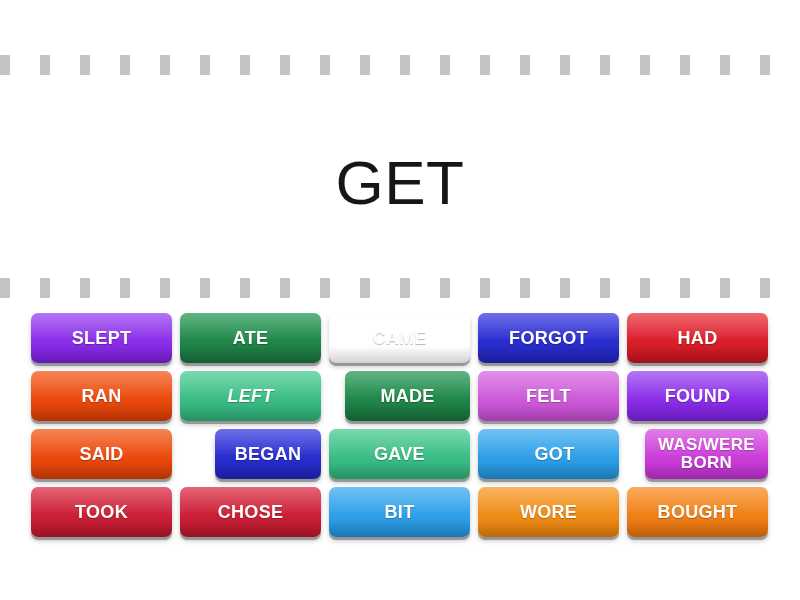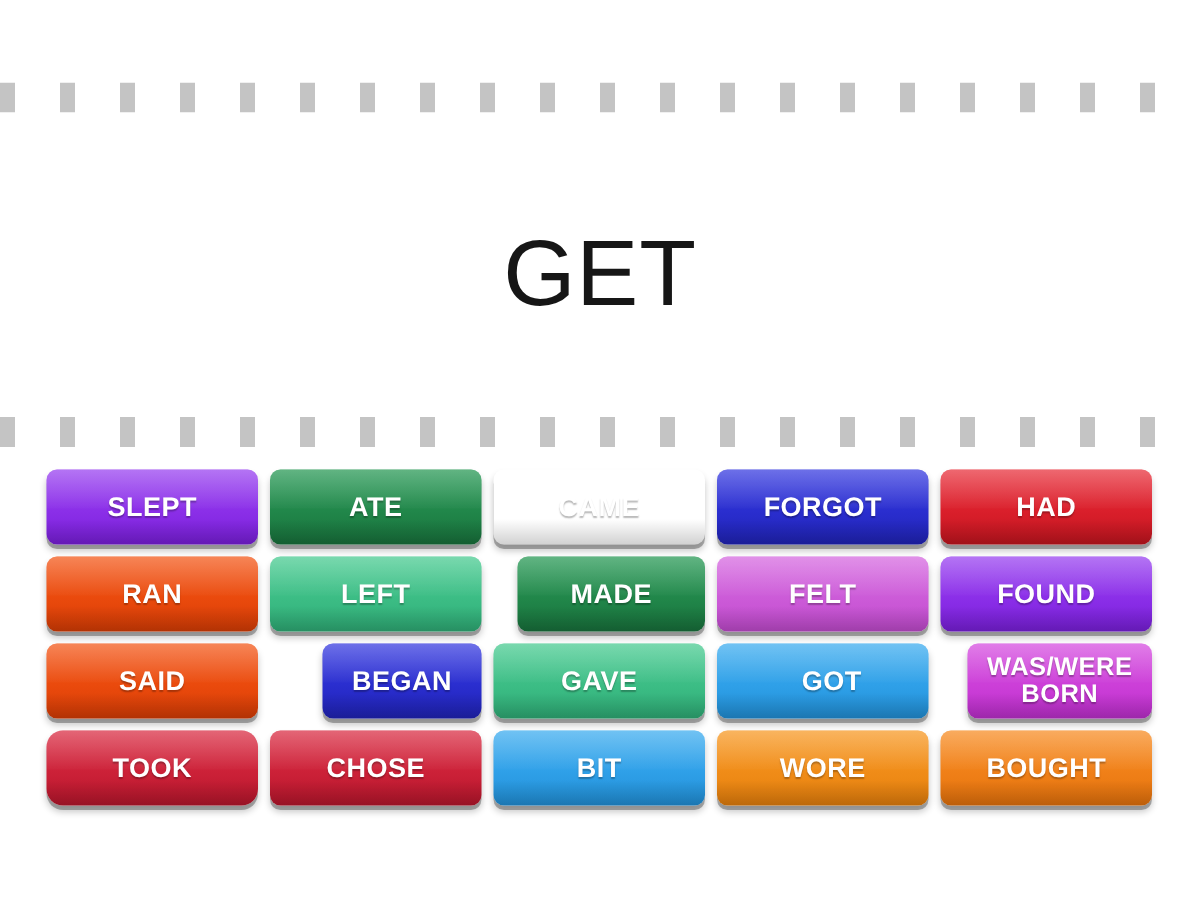--- a/index.html
+++ b/index.html
@@ -194,21 +194,21 @@
       </div>
       <div class="tile" style="background: linear-gradient(rgb(58, 62, 224) 0%, rgb(42, 46, 207) 55%, rgb(32, 35, 184) 100%); text-align: center;">
         <span class="tile-label">FORGOT</span>
       </div>
       <div class="tile" style="background: linear-gradient(rgb(232, 51, 62) 0%, rgb(218, 31, 43) 55%, rgb(196, 21, 31) 100%);">
         <span class="tile-label">HAD</span>
       </div>
       <div class="tile" style="background: linear-gradient(rgb(243, 90, 28) 0%, rgb(234, 74, 13) 55%, rgb(217, 61, 5) 100%);">
         <span class="tile-label">RAN</span>
       </div>
-      <div class="tile" style="background: linear-gradient(rgb(74, 203, 146) 0%, rgb(60, 189, 133) 55%, rgb(47, 174, 119) 100%);">
+      <div class="tile" style="background: linear-gradient(rgb(74, 203, 146) 0%, rgb(60, 189, 133) 55%, rgb(47, 174, 119) 100%); font-style: italic;">
         <span class="tile-label">LEFT</span>
       </div>
       <div class="tile" style="background: linear-gradient(rgb(42, 154, 87) 0%, rgb(33, 135, 74) 55%, rgb(24, 114, 60) 100%); margin-left: 16px;">
         <span class="tile-label">MADE</span>
       </div>
       <div class="tile" style="background: linear-gradient(rgb(214, 106, 224) 0%, rgb(204, 91, 216) 55%, rgb(194, 75, 207) 100%);">
         <span class="tile-label">FELT</span>
       </div>
       <div class="tile" style="background: linear-gradient(rgb(154, 68, 240) 0%, rgb(139, 47, 232) 55%, rgb(122, 31, 220) 100%);">
         <span class="tile-label">FOUND</span>
@@ -222,21 +222,21 @@
       <div class="tile" style="background: linear-gradient(rgb(74, 203, 146) 0%, rgb(60, 189, 133) 55%, rgb(47, 174, 119) 100%);">
         <span class="tile-label">GAVE</span>
       </div>
       <div class="tile" style="background: linear-gradient(rgb(63, 173, 239) 0%, rgb(47, 160, 232) 55%, rgb(33, 144, 216) 100%); padding-left: 16px;">
         <span class="tile-label">GOT</span>
       </div>
       <div class="tile" style="background: linear-gradient(rgb(214, 80, 224) 0%, rgb(204, 63, 216) 55%, rgb(191, 47, 207) 100%); margin-left: 18px;">
         <span class="tile-label two-line">WAS/WERE
 BORN</span>
       </div>
-      <div class="tile" style="background: linear-gradient(rgb(218, 48, 70) 0%, rgb(204, 33, 56) 55%, rgb(184, 22, 44) 100%); border-radius: 11px;">
+      <div class="tile" style="background: linear-gradient(rgb(218, 48, 70) 0%, rgb(204, 33, 56) 55%, rgb(184, 22, 44) 100%);">
         <span class="tile-label">TOOK</span>
       </div>
       <div class="tile" style="background: linear-gradient(rgb(218, 48, 70) 0%, rgb(204, 33, 56) 55%, rgb(184, 22, 44) 100%);">
         <span class="tile-label">CHOSE</span>
       </div>
       <div class="tile" style="background: linear-gradient(rgb(63, 173, 239) 0%, rgb(47, 160, 232) 55%, rgb(33, 144, 216) 100%);">
         <span class="tile-label">BIT</span>
       </div>
       <div class="tile" style="background: linear-gradient(rgb(247, 154, 39) 0%, rgb(240, 140, 24) 55%, rgb(229, 127, 12) 100%);">
         <span class="tile-label">WORE</span>

